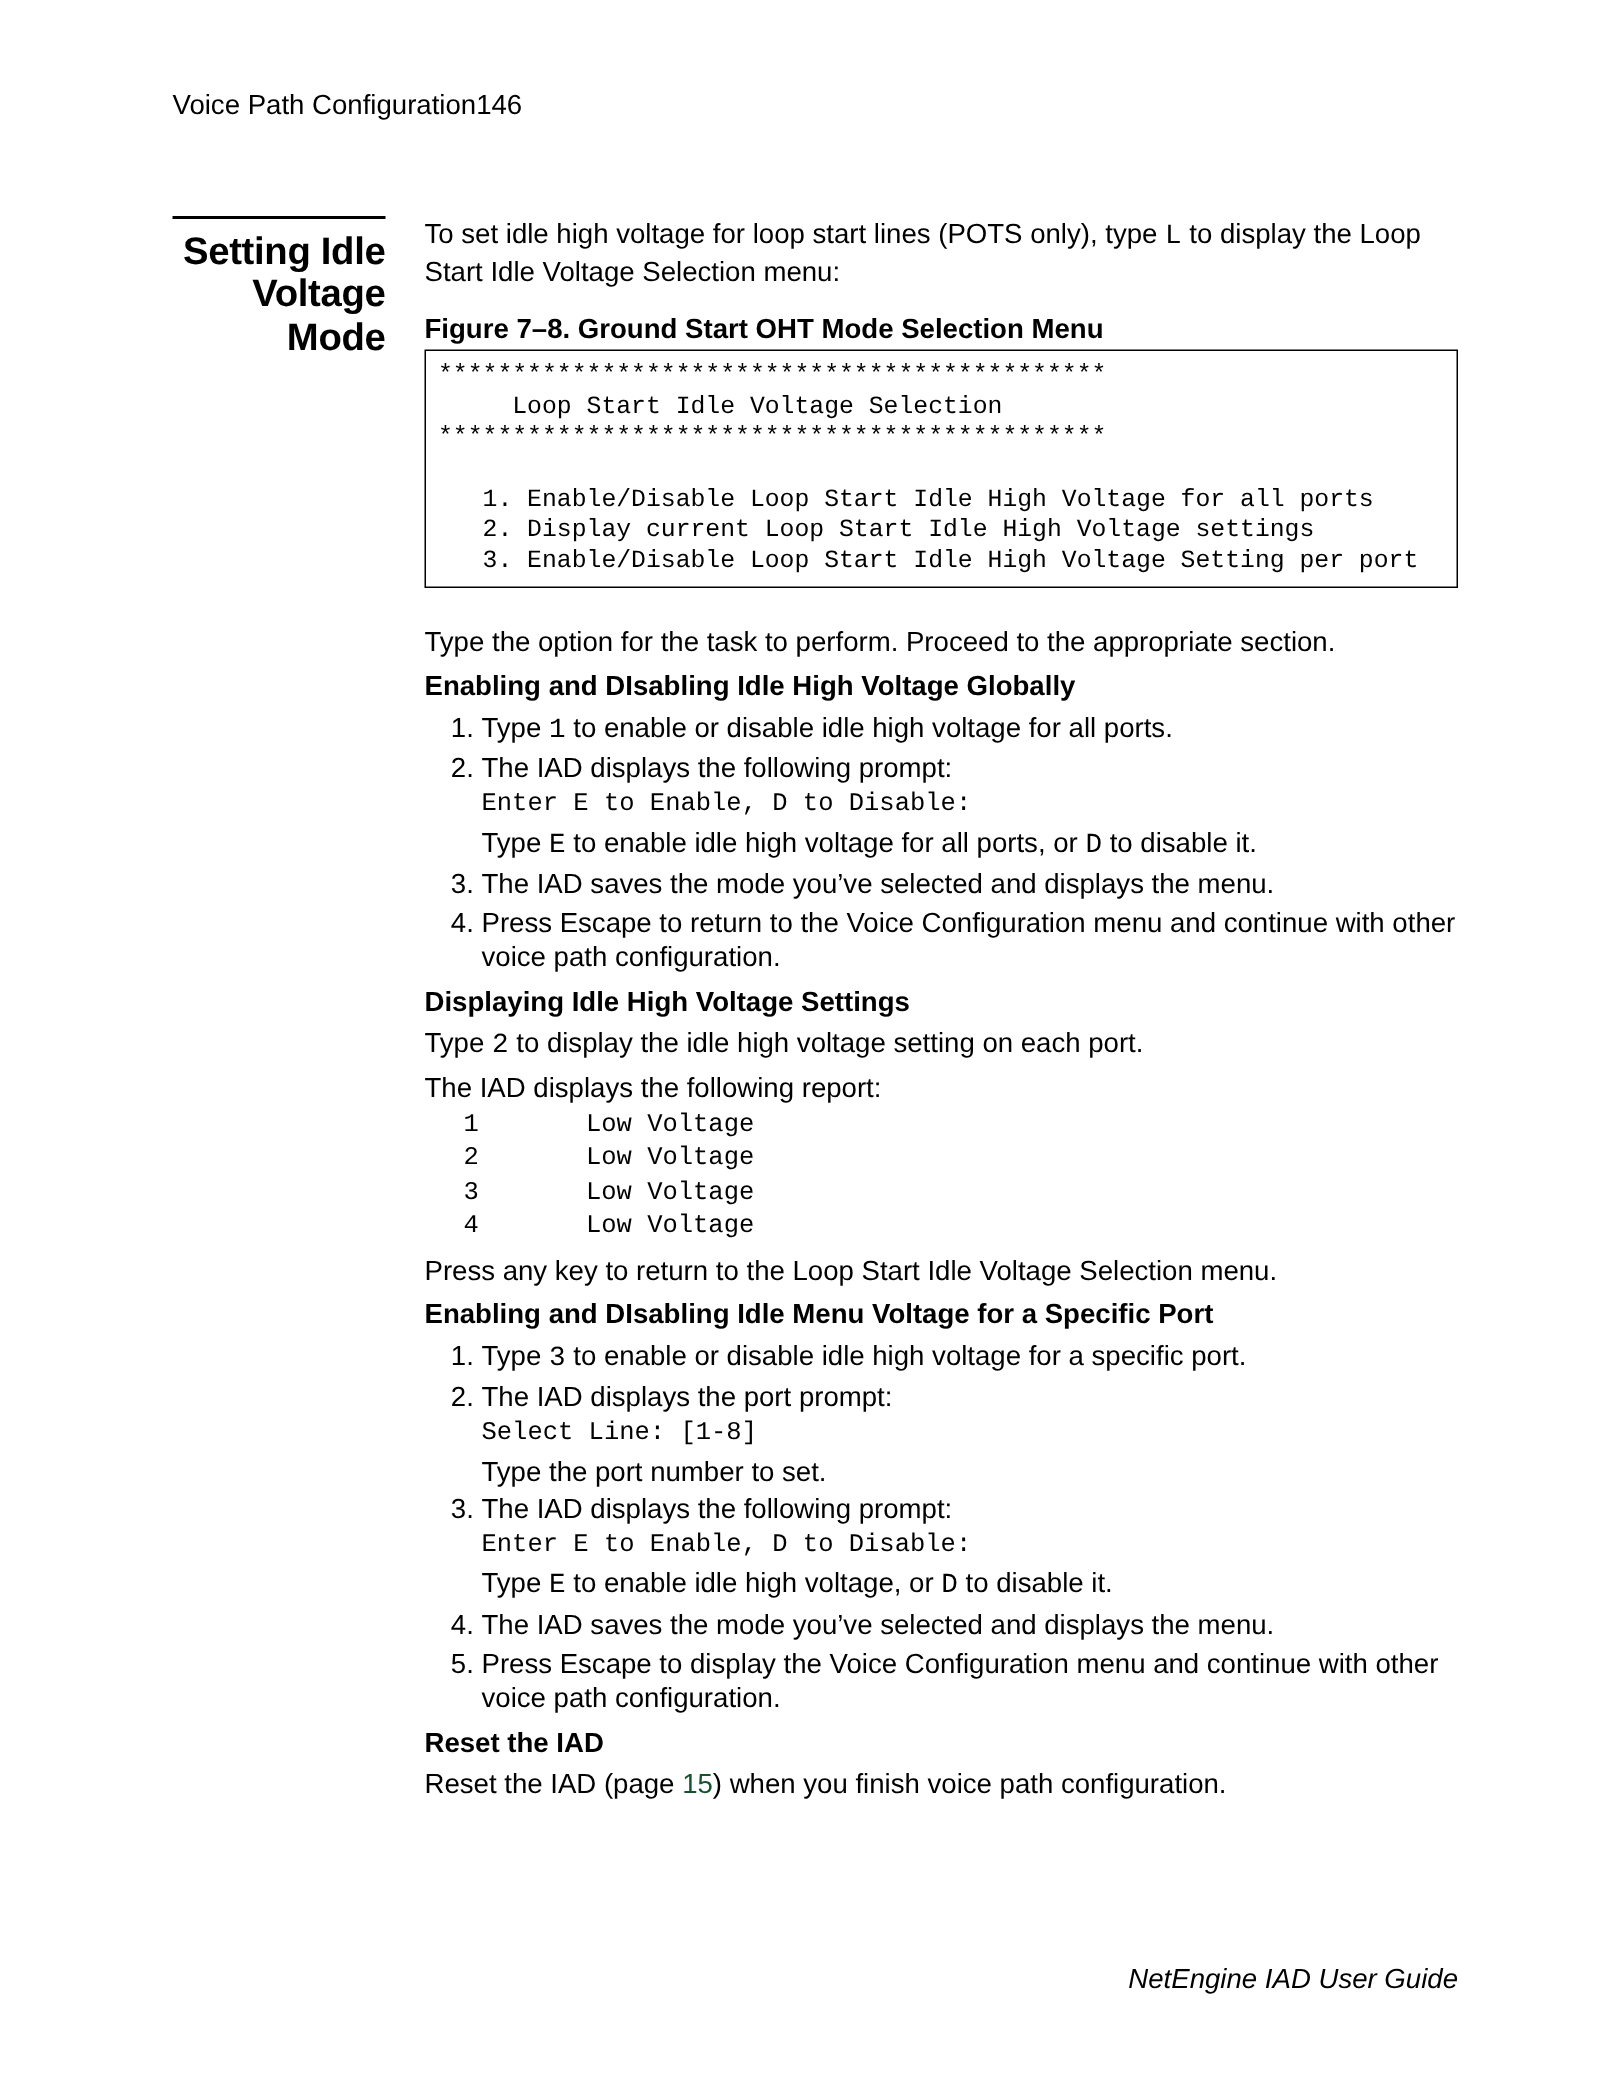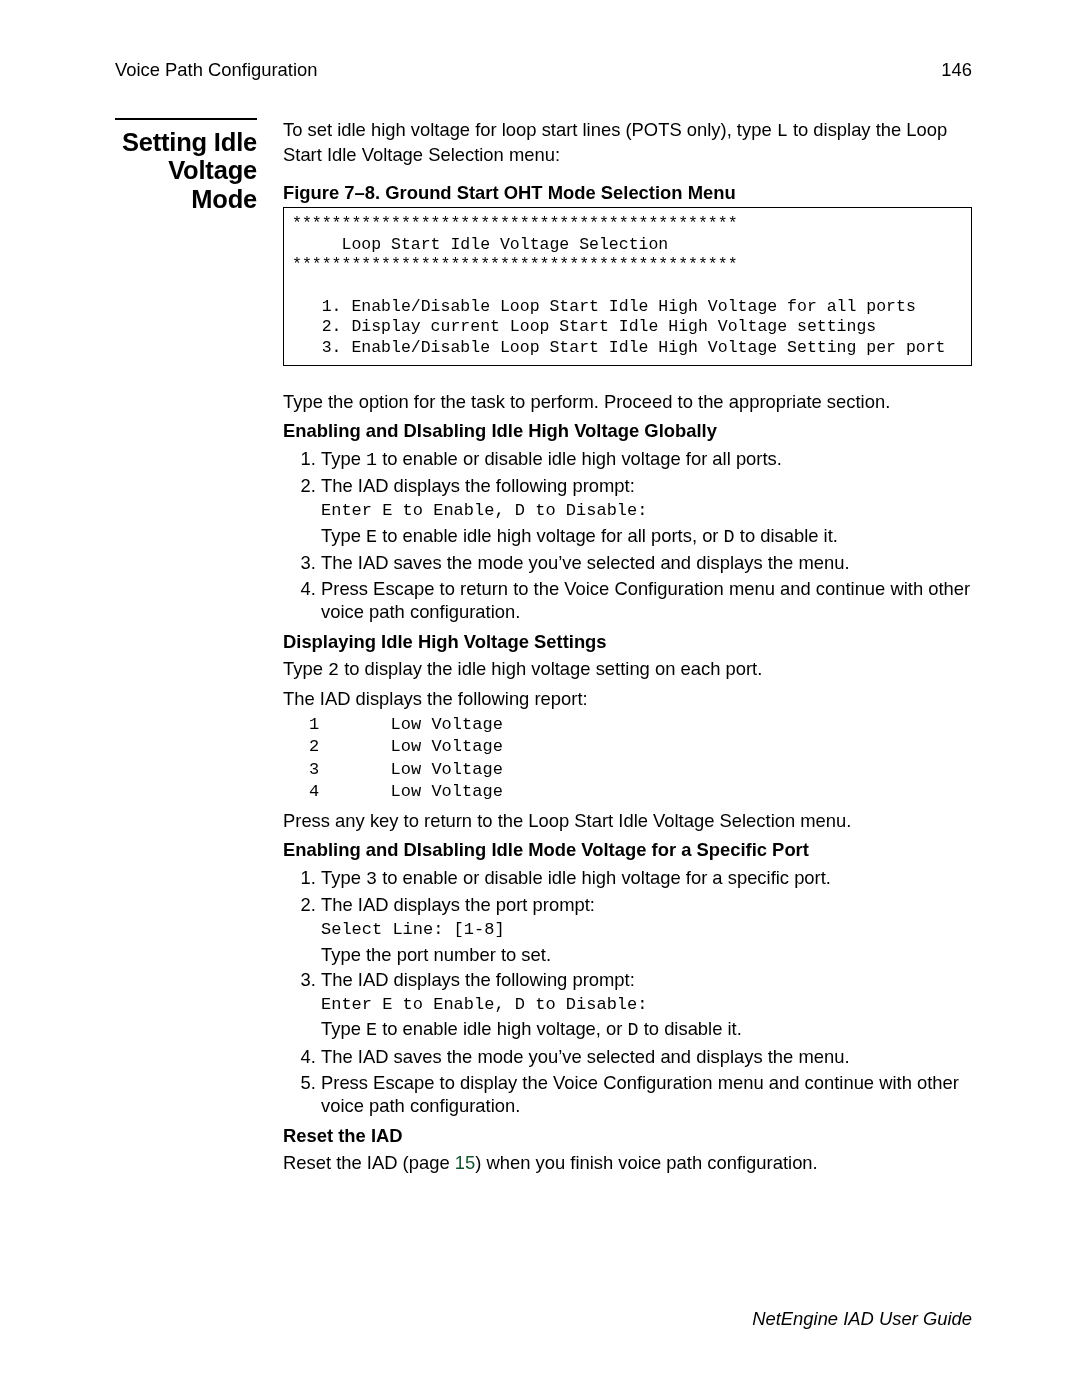--- a/index.html
+++ b/index.html
@@ -14,23 +14,22 @@
     width: 1080px;
     height: 1397px;
     position: relative;
     box-sizing: border-box;
     padding: 58px 108px 0 115px;
     font-size: 18.4px;
     line-height: 1.28;
   }
   .header-row {
     display: flex;
-    justify-content: space-between;
     font-size: 18.4px;
-    margin-bottom: 36px;
+    margin-bottom: 62px;
   }
   .content {
     display: flex;
     align-items: flex-start;
     gap: 26px;
   }
   .sidebar {
     width: 142px;
     flex: none;
     text-align: right;
@@ -157,21 +156,21 @@
       <p>
         <span>Type </span><span class="mono-inline">2</span><span> to display the idle high voltage setting on each port.</span>
       </p>
       <p>The IAD displays the following report:</p>
       <div class="report">1       Low Voltage
 2       Low Voltage
 3       Low Voltage
 4       Low Voltage</div>
       <p>Press any key to return to the Loop Start Idle Voltage Selection menu.</p>
 
-      <p class="subhead">Enabling and DIsabling Idle Mode Voltage for a Specific Port</p>
+      <p class="subhead">Enabling and DIsabling Idle Menu Voltage for a Specific Port</p>
       <ol class="steps">
         <li>
           <span>Type </span><span class="mono-inline">3</span><span> to enable or disable idle high voltage for a specific port.</span>
         </li>
         <li>
           <span>The IAD displays the port prompt:</span>
           <div class="codeblock">Select Line: [1-8]</div>
           <span>Type the port number to set.</span>
         </li>
         <li>

